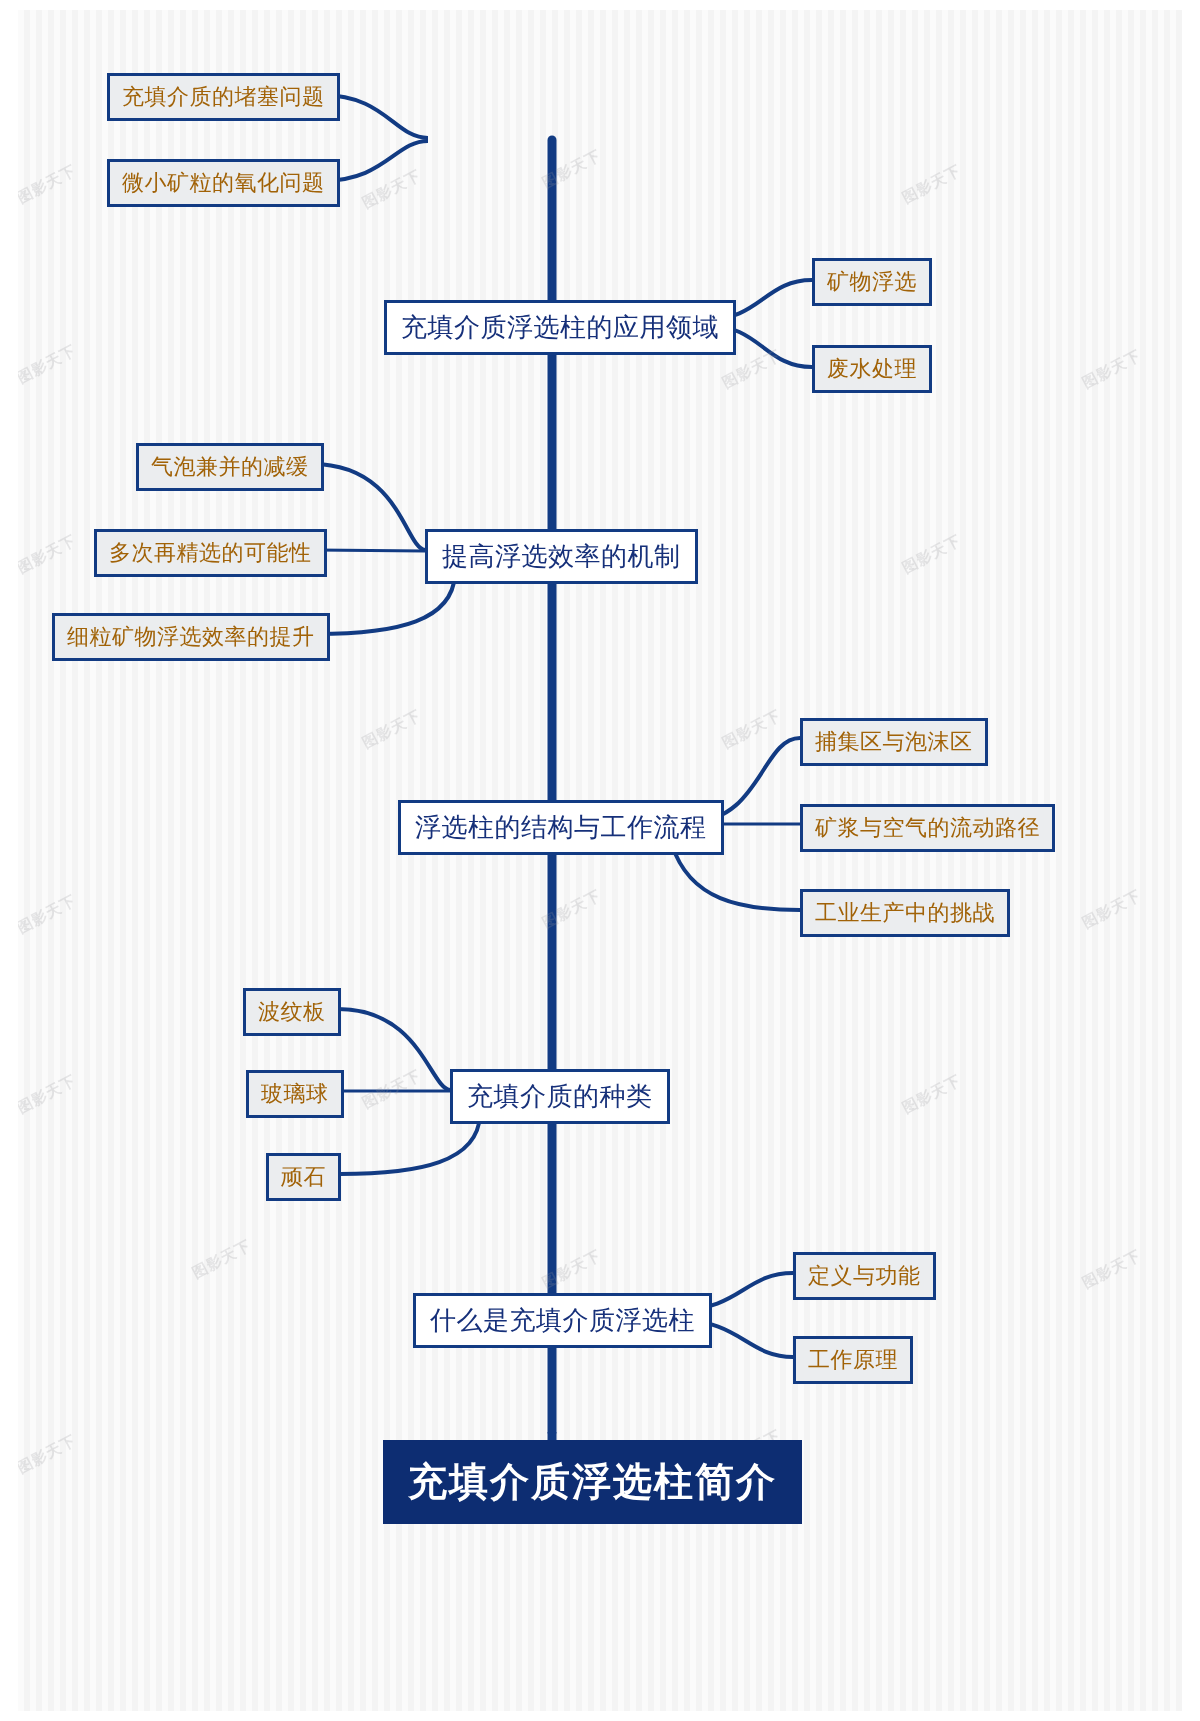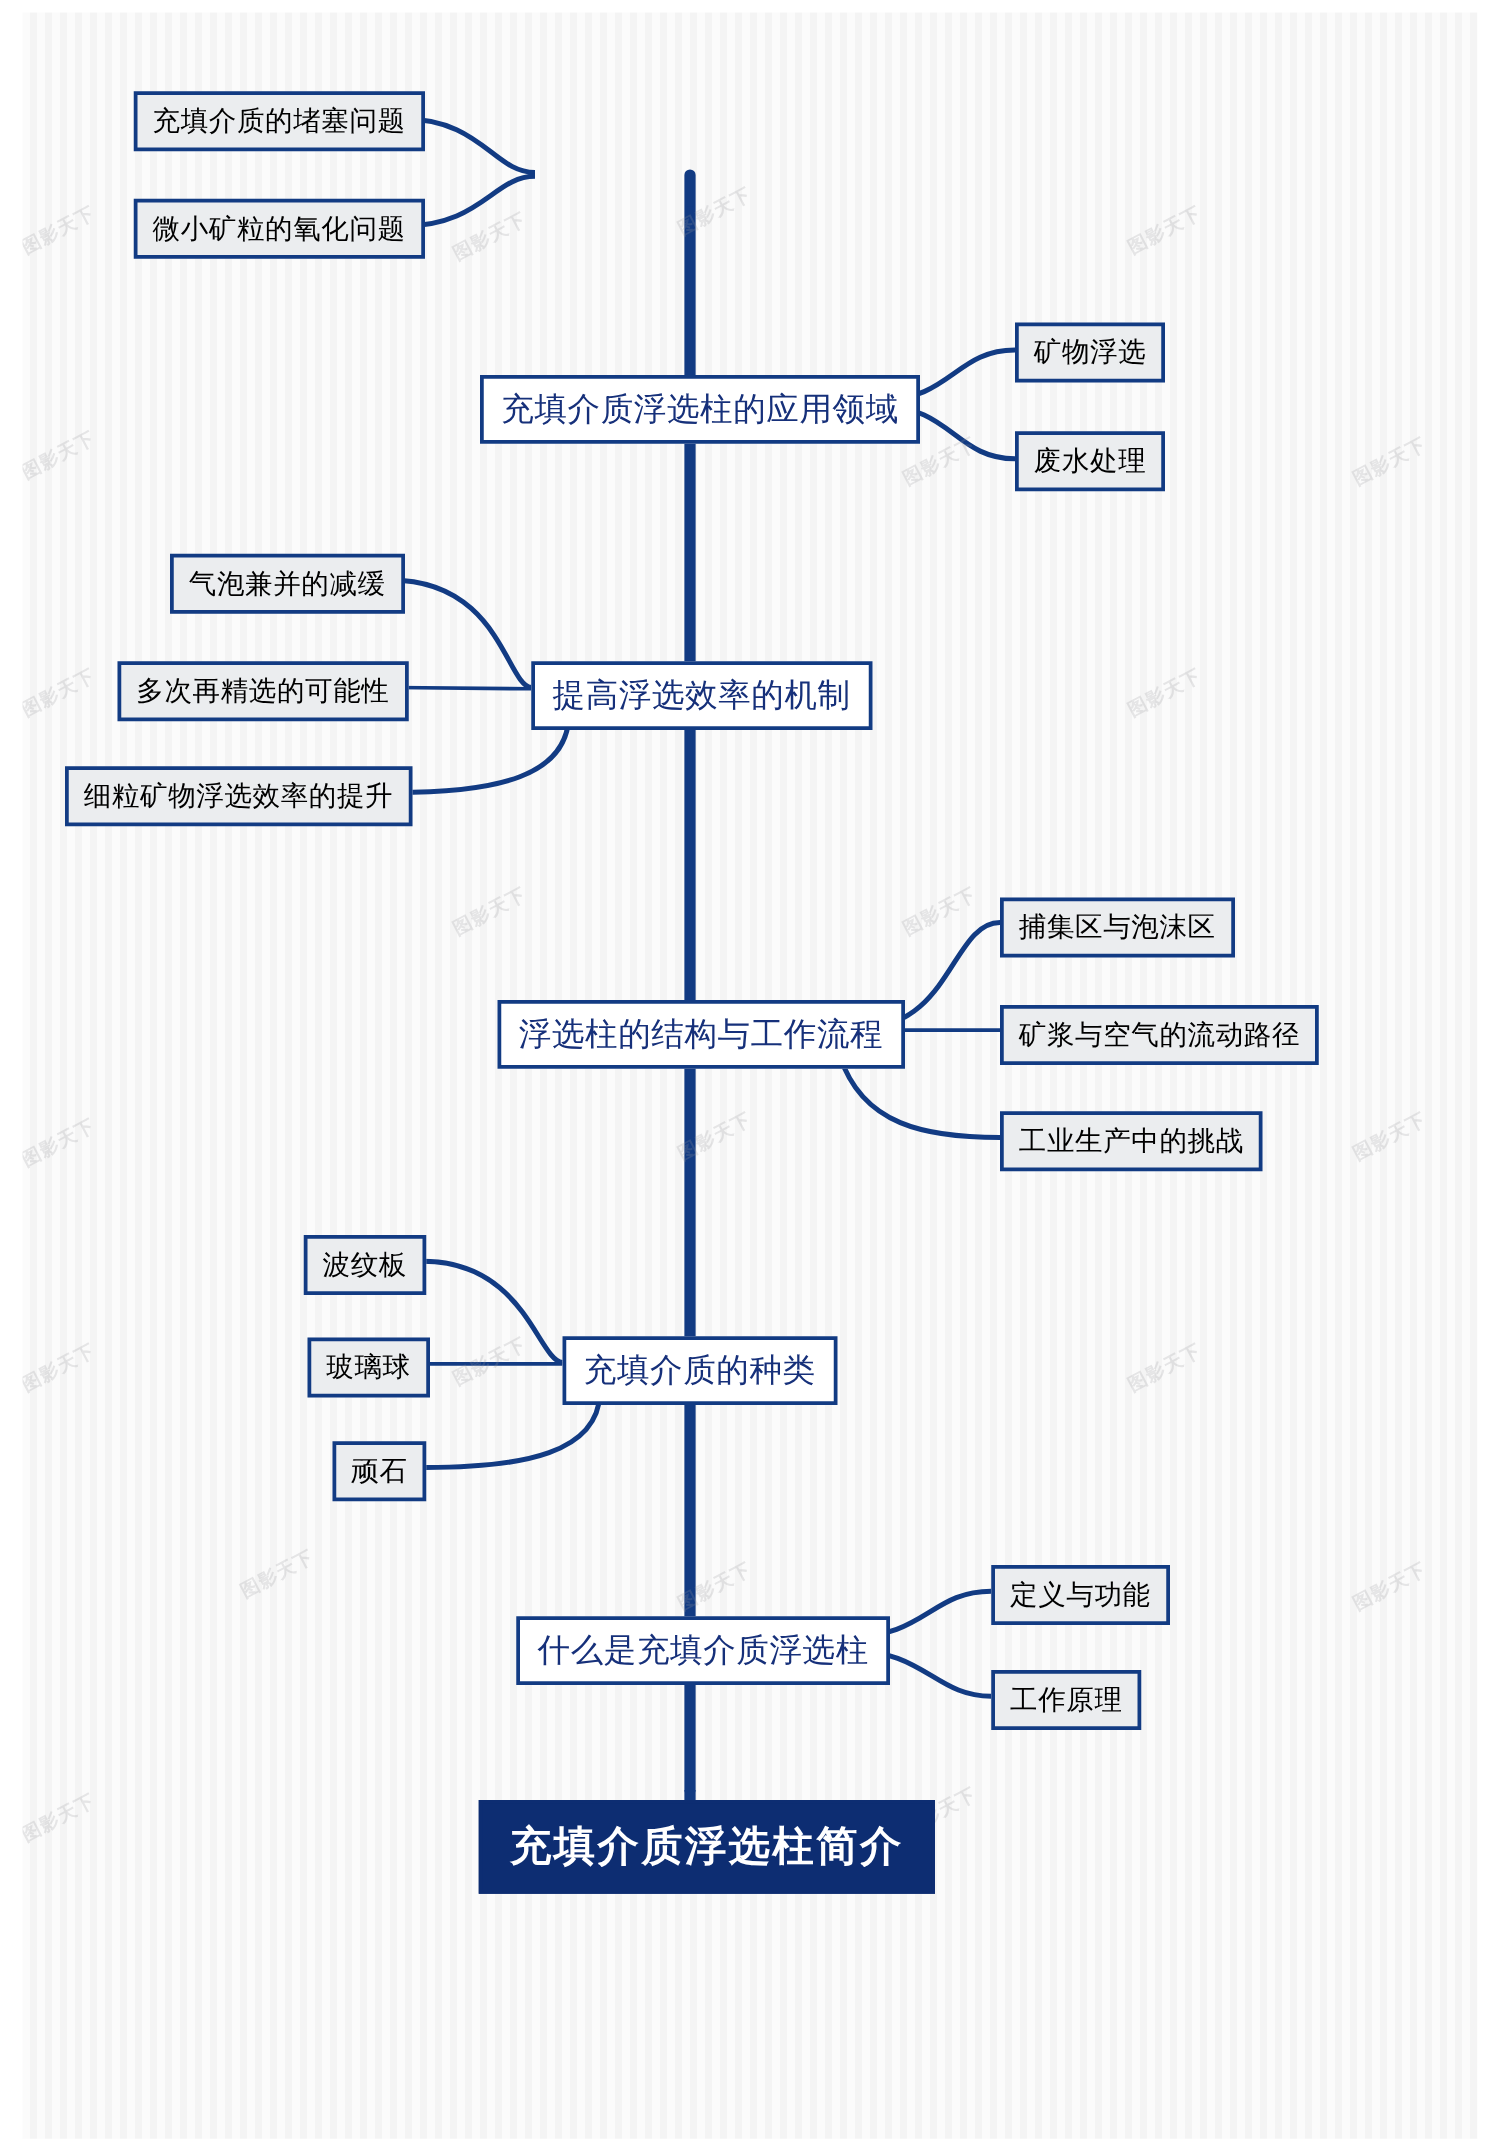--- a/index.html
+++ b/index.html
@@ -42,27 +42,27 @@
     border:3px solid #123B83;
     font-size:26px;
     padding:7px 14px;
     color:#16307a;
   }
   .node.lvl2{
     background:#ebedef;
     border:3px solid #123B83;
     font-size:22px;
     padding:6px 12px;
-    color:#000000;
+    color:#a16207;
   }
   .node.root{
     background:#0d2d72;
     border:3px solid #0d2d72;
     color:#ffffff;
-    font-size:33px;
+    font-size:39px;
     font-weight:bold;
     padding:12px 22px;
     letter-spacing:2px;
   }
 
   .wm{
     position:absolute;
     z-index:2;
     font-size:15px;
     color:rgba(150,150,155,0.22);

